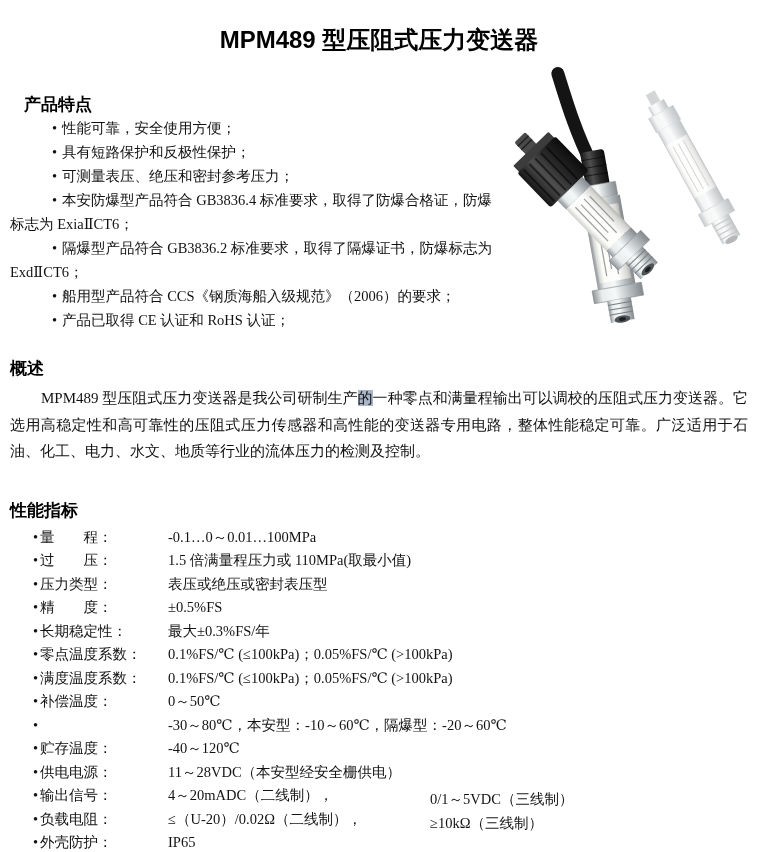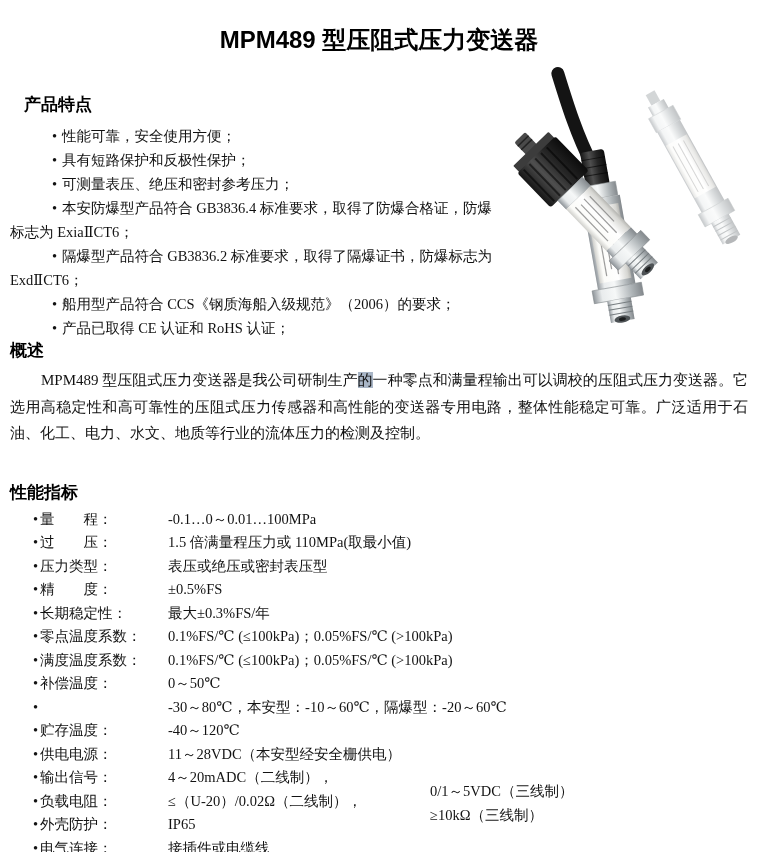--- a/index.html
+++ b/index.html
@@ -11,41 +11,41 @@
     padding-top:8px; text-align:center;
     font-family:"Liberation Sans","DejaVu Sans",sans-serif;
     font-weight:bold; font-size:24px; line-height:32px; color:#000;
   }
 
   .sec-heading {
     font-family:"Liberation Sans","DejaVu Sans",sans-serif;
     font-weight:bold; font-size:17px; line-height:22px; color:#000;
   }
   .h-features { margin-top:38px;margin-left:14px; }
-  .h-overview { }
+  .h-overview { margin-top:26px; }
   .h-specs    { margin-top:35px; }
 
-  .features-list { margin-top:8px; width:482px; }
+  .features-list { width:482px; }
   .feature {
     font-size:14.5px; line-height:24px; text-indent:42px;
     text-align:justify; color:#111;
   }
   .blt { display:inline-block; text-indent:0; width:10px; color:#111; }
 
   .overview-para {
     margin-top:5px; width:738px; font-size:15px; line-height:26.5px;
     text-align:justify; text-indent:31px; color:#111;
   }
   .hl { background:var(--hl,#a8b5c6); }
 
   .specs-list { margin-top:4px; }
   .spec-row { position:relative; height:23.5px; padding-left:158px; font-size:14.5px; line-height:23.5px; white-space:nowrap; }
   .spec-bullet { position:absolute; left:23px; top:0; width:10px; }
   .spec-label  { position:absolute; left:30px; top:0; width:128px; overflow:hidden; }
-  .spec-value2 { position:absolute; left:420px; top:14px; }
+  .spec-value2 { position:absolute; left:420px; top:4px; }
 
   .product-photo { position:absolute; left:503px; top:84px; width:252px; height:238px; }
   .product-photo svg { overflow:visible; }
 </style>
 </head>
 <body>
 
 <div class="page">
 
   <h1 class="doc-title">MPM489 型压阻式压力变送器</h1>

